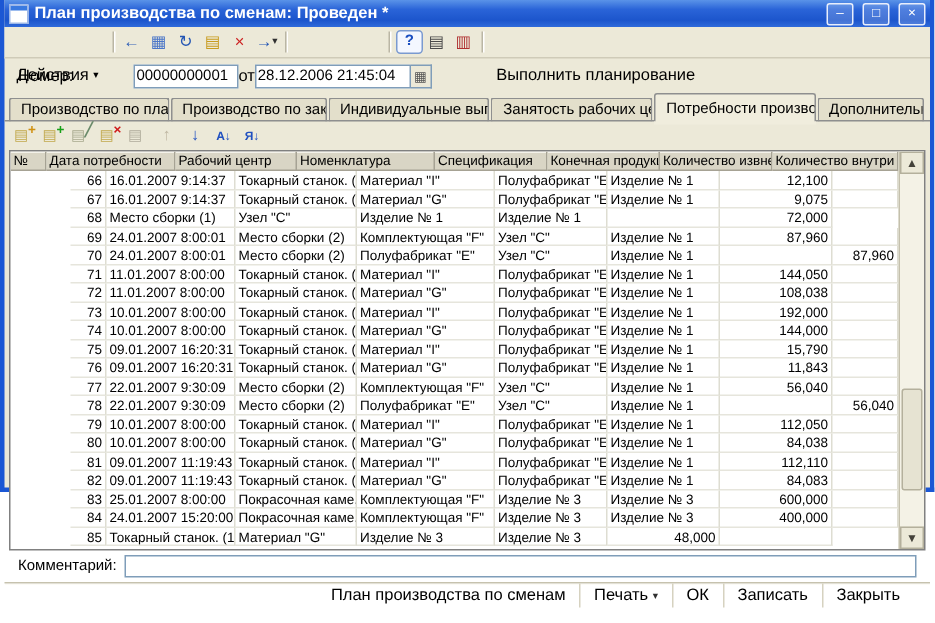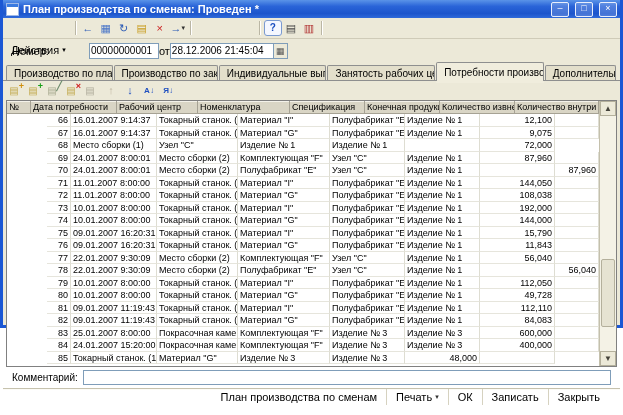--- a/index.html
+++ b/index.html
@@ -120,20 +120,23 @@
     <div class="help-btn">?</div>
     <div id="tb-icons2" style="display:flex;gap:2px;">
         <div class="tb-icon">
           <span style="color: rgb(74, 74, 74);">▤</span>
         </div>
         <div class="tb-icon">
           <span style="color: rgb(176, 48, 48);">▥</span>
         </div>
       </div>
     <span class="sep"></span>
+    <div class="tb-btn">
+      <span>Выполнить планирование</span>
+    </div>
   </div>
 
   <div class="fields-row">
     <span>Номер:</span>
     <span style="width:40px;"></span>
     <input class="input" style="width: 70px;" readonly="" value="00000000001">
     <span>от</span>
     <span class="date-wrap">
       <input class="input" style="width: 104px;" readonly="" value="28.12.2006 21:45:04">
       <span class="cal-btn">▦</span>
@@ -337,21 +340,21 @@
             <div class="td num">112,050</div>
             <div class="td num"></div>
           </div>
           <div class="tr">
             <div class="td num">80</div>
             <div class="td">10.01.2007 8:00:00</div>
             <div class="td">Токарный станок. (2)</div>
             <div class="td">Материал "G"</div>
             <div class="td">Полуфабрикат "Е"</div>
             <div class="td">Изделие № 1</div>
-            <div class="td num">49,728</div>
+            <div class="td num">84,038</div>
             <div class="td num"></div>
           </div>
           <div class="tr">
             <div class="td num">81</div>
             <div class="td">09.01.2007 11:19:43</div>
             <div class="td">Токарный станок. (2)</div>
             <div class="td">Материал "I"</div>
             <div class="td">Полуфабрикат "Е"</div>
             <div class="td">Изделие № 1</div>
             <div class="td num">112,110</div>

